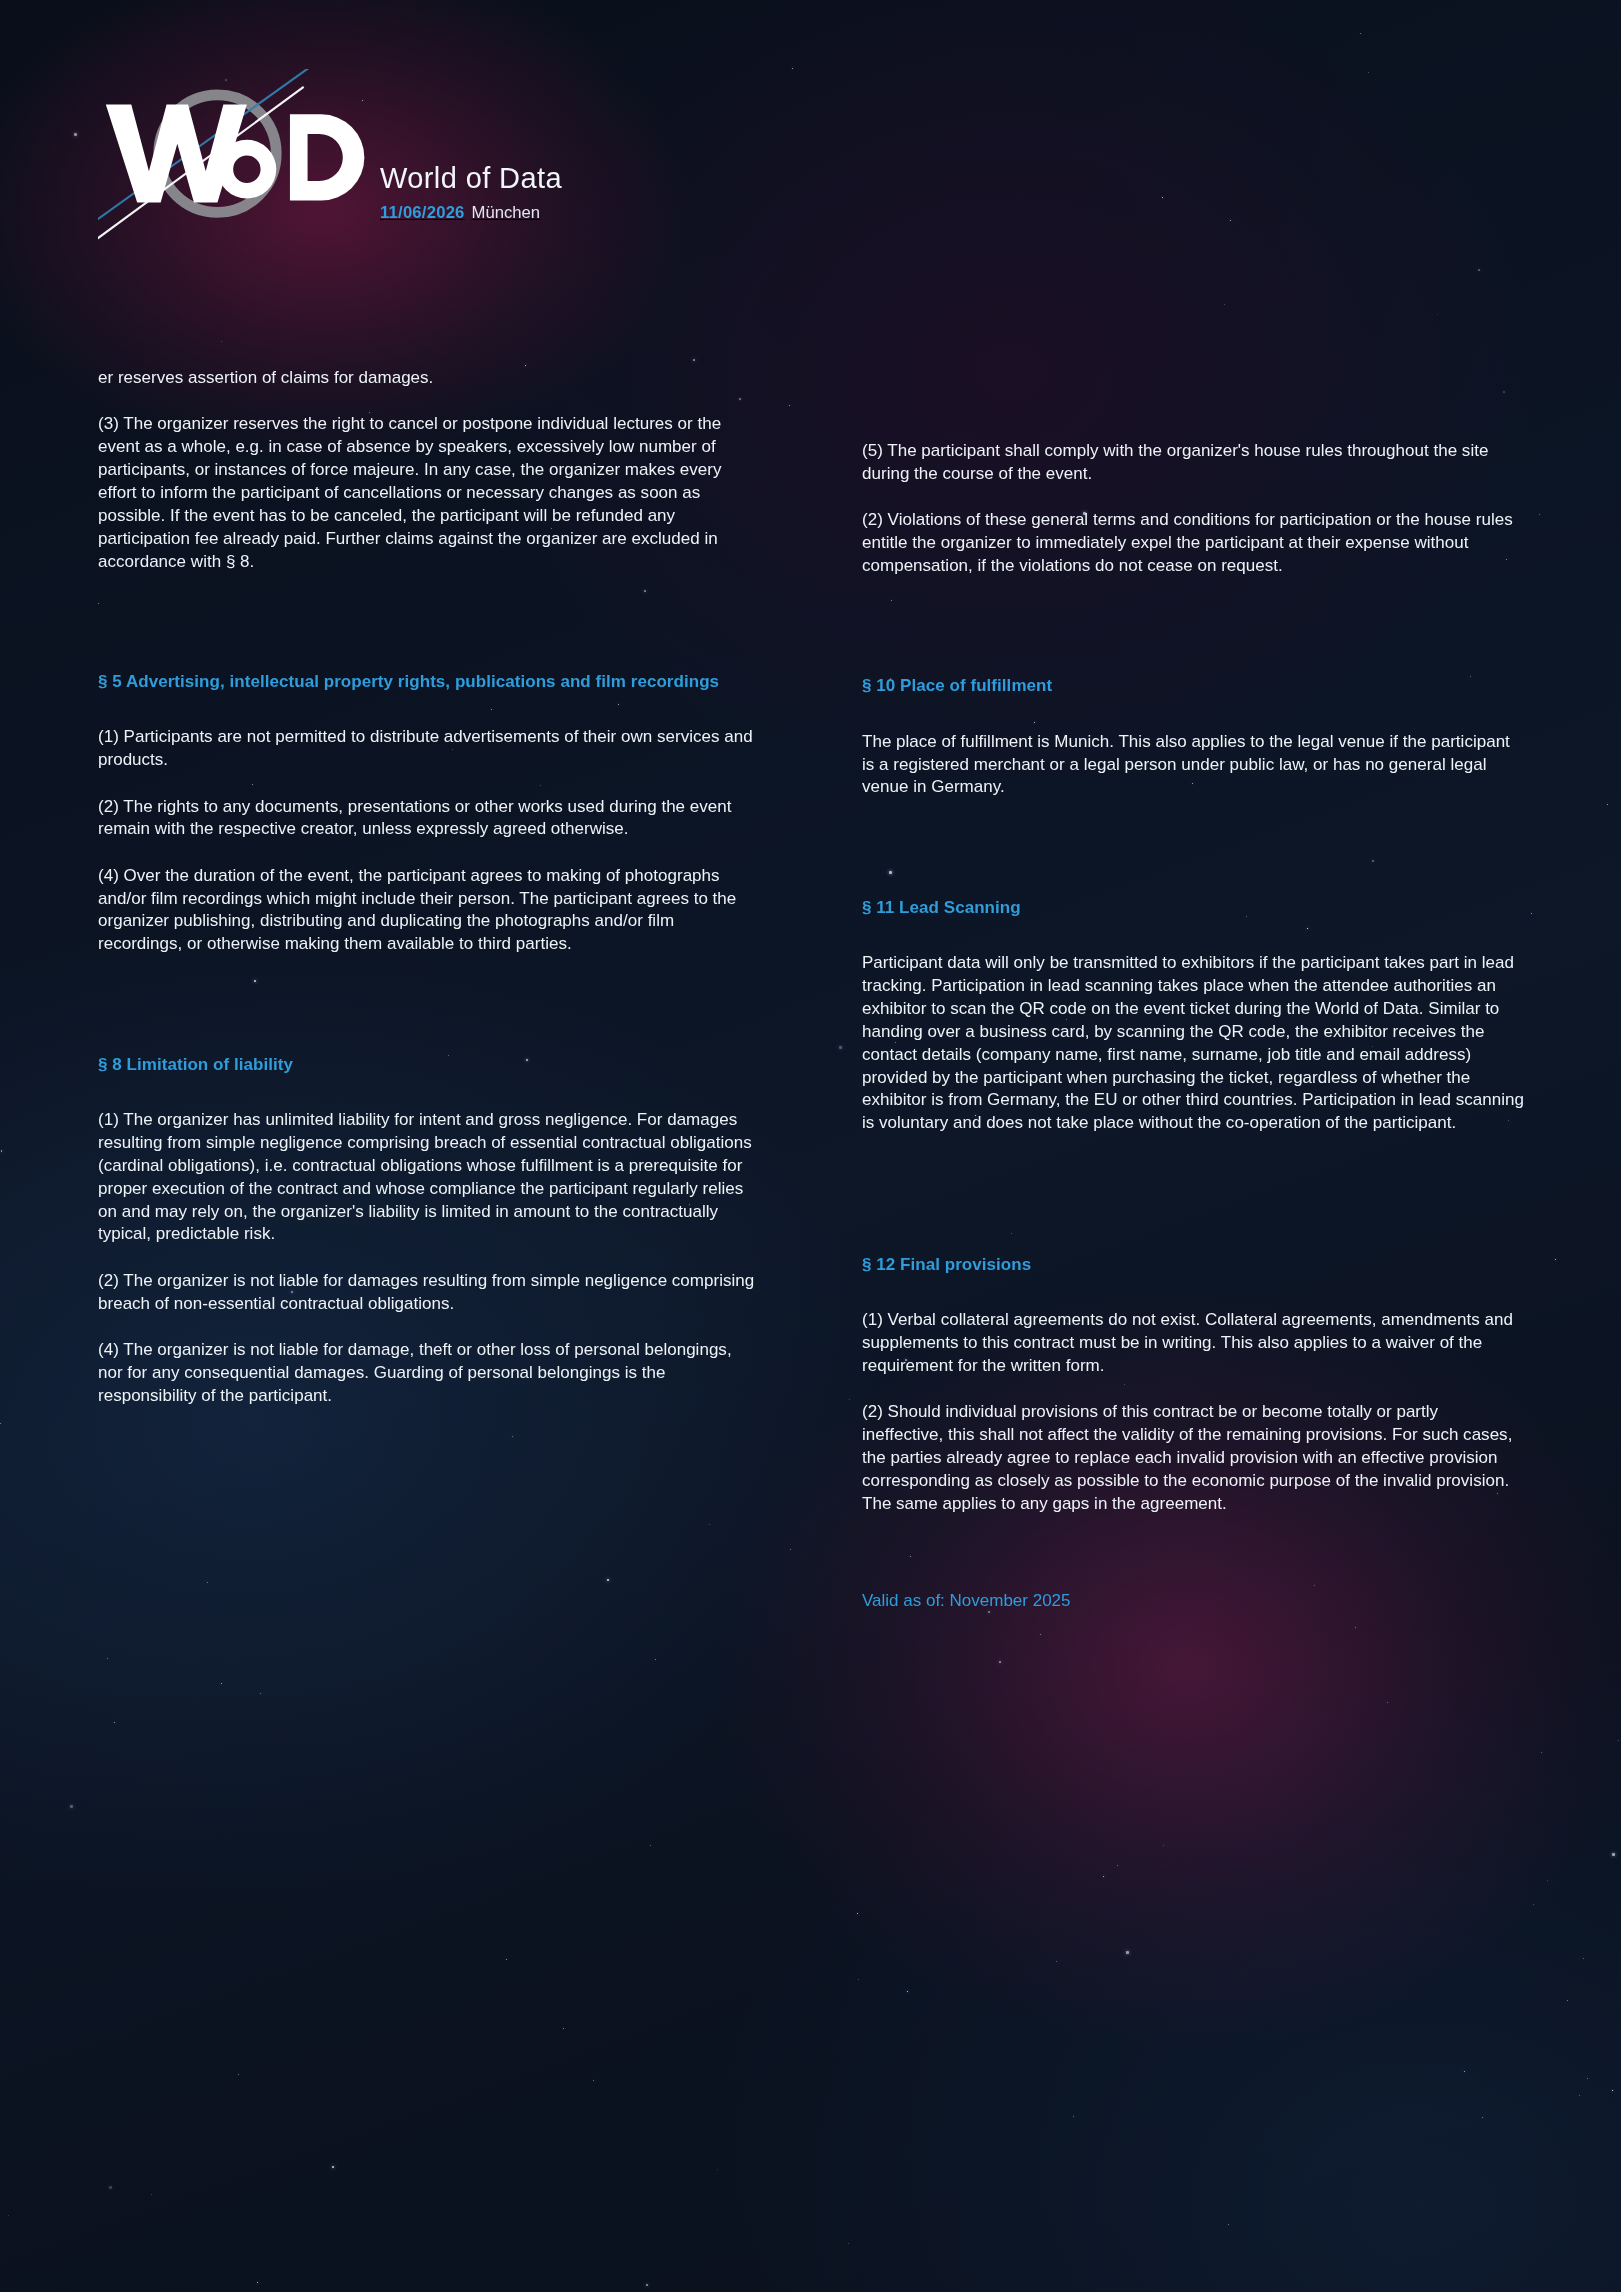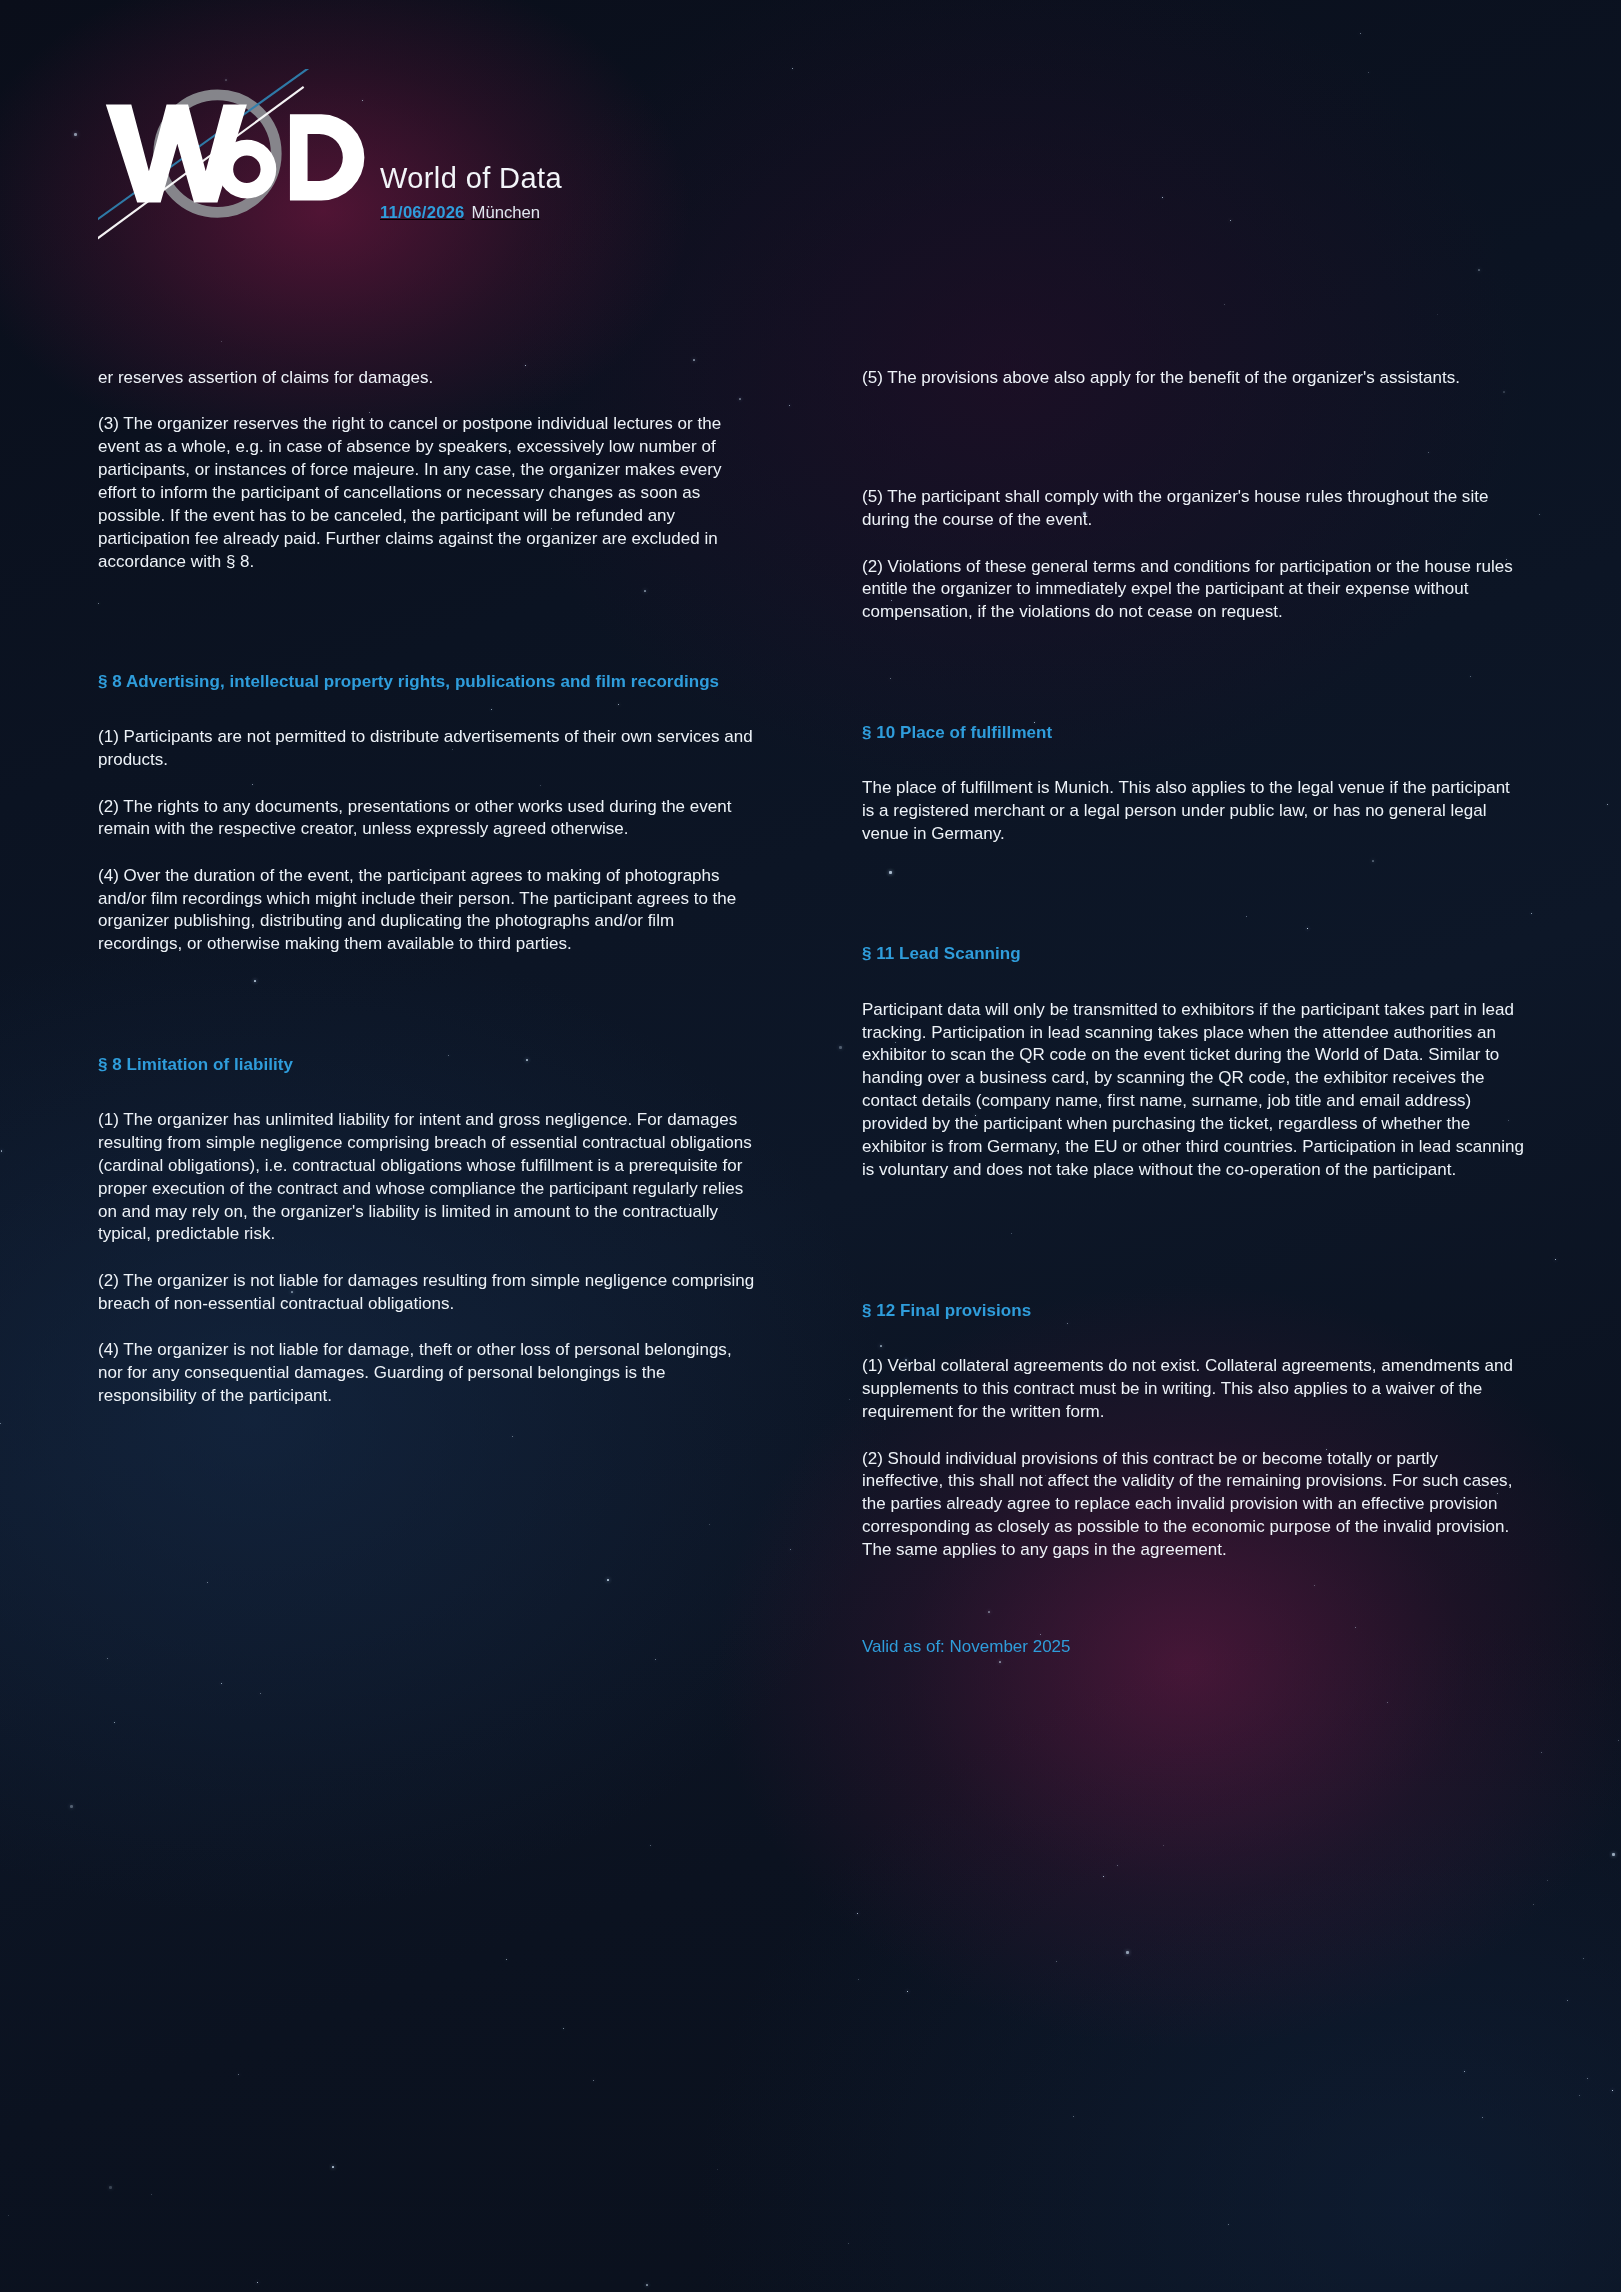--- a/index.html
+++ b/index.html
@@ -304,36 +304,35 @@
   <div class="cols">
 
     <div class="col">
 
       <p class="para">er reserves assertion of claims for damages.</p>
 
       <p class="para">(3) The organizer reserves the right to cancel or postpone individual lectures or the event as a whole, e.g. in case of absence by speakers, excessively low number of participants, or instances of force majeure. In any case, the organizer makes every effort to inform the participant of cancellations or necessary changes as soon as possible. If the event has to be canceled, the participant will be refunded any participation fee already paid. Further claims against the organizer are excluded in accordance with § 8.</p>
 
       <div class="gap-xl"></div>
 
-      <h2 class="sec">§ 8 Advertising, intellectual property rights, publications and film recordings</h2>
+      <h2 class="sec">§ 5 Advertising, intellectual property rights, publications and film recordings</h2>
       <p class="para">(1) Participants are not permitted to distribute advertisements of their own services and products.</p>
       <p class="para">(2) The rights to any documents, presentations or other works used during the event remain with the respective creator, unless expressly agreed otherwise.</p>
       <p class="para">(4) Over the duration of the event, the participant agrees to making of photographs and/or film recordings which might include their person. The participant agrees to the organizer publishing, distributing and duplicating the photographs and/or film recordings, or otherwise making them available to third parties.</p>
 
       <div class="gap-xl"></div>
 
       <h2 class="sec">§ 8 Limitation of liability</h2>
       <p class="para">(1) The organizer has unlimited liability for intent and gross negligence. For damages resulting from simple negligence comprising breach of essential contractual obligations (cardinal obligations), i.e. contractual obligations whose fulfillment is a prerequisite for proper execution of the contract and whose compliance the participant regularly relies on and may rely on, the organizer's liability is limited in amount to the contractually typical, predictable risk.</p>
       <p class="para">(2) The organizer is not liable for damages resulting from simple negligence comprising breach of non-essential contractual obligations.</p>
       <p class="para">(4) The organizer is not liable for damage, theft or other loss of personal belongings, nor for any consequential damages. Guarding of personal belongings is the responsibility of the participant.</p>
     </div>
 
     <div class="col">
 
-      <p class="para">(5) The provisions above also apply for the benefit of the organizer's assistants.</p>
 
       <div class="gap-xl"></div>
 
       <p class="para">(5) The participant shall comply with the organizer's house rules throughout the site during the course of the event.</p>
       <p class="para">(2) Violations of these general terms and conditions for participation or the house rules entitle the organizer to immediately expel the participant at their expense without compensation, if the violations do not cease on request.</p>
 
       <div class="gap-xl"></div>
 
       <h2 class="sec">§ 10 Place of fulfillment</h2>
       <p class="para">The place of fulfillment is Munich. This also applies to the legal venue if the participant is a registered merchant or a legal person under public law, or has no general legal venue in Germany.</p>

